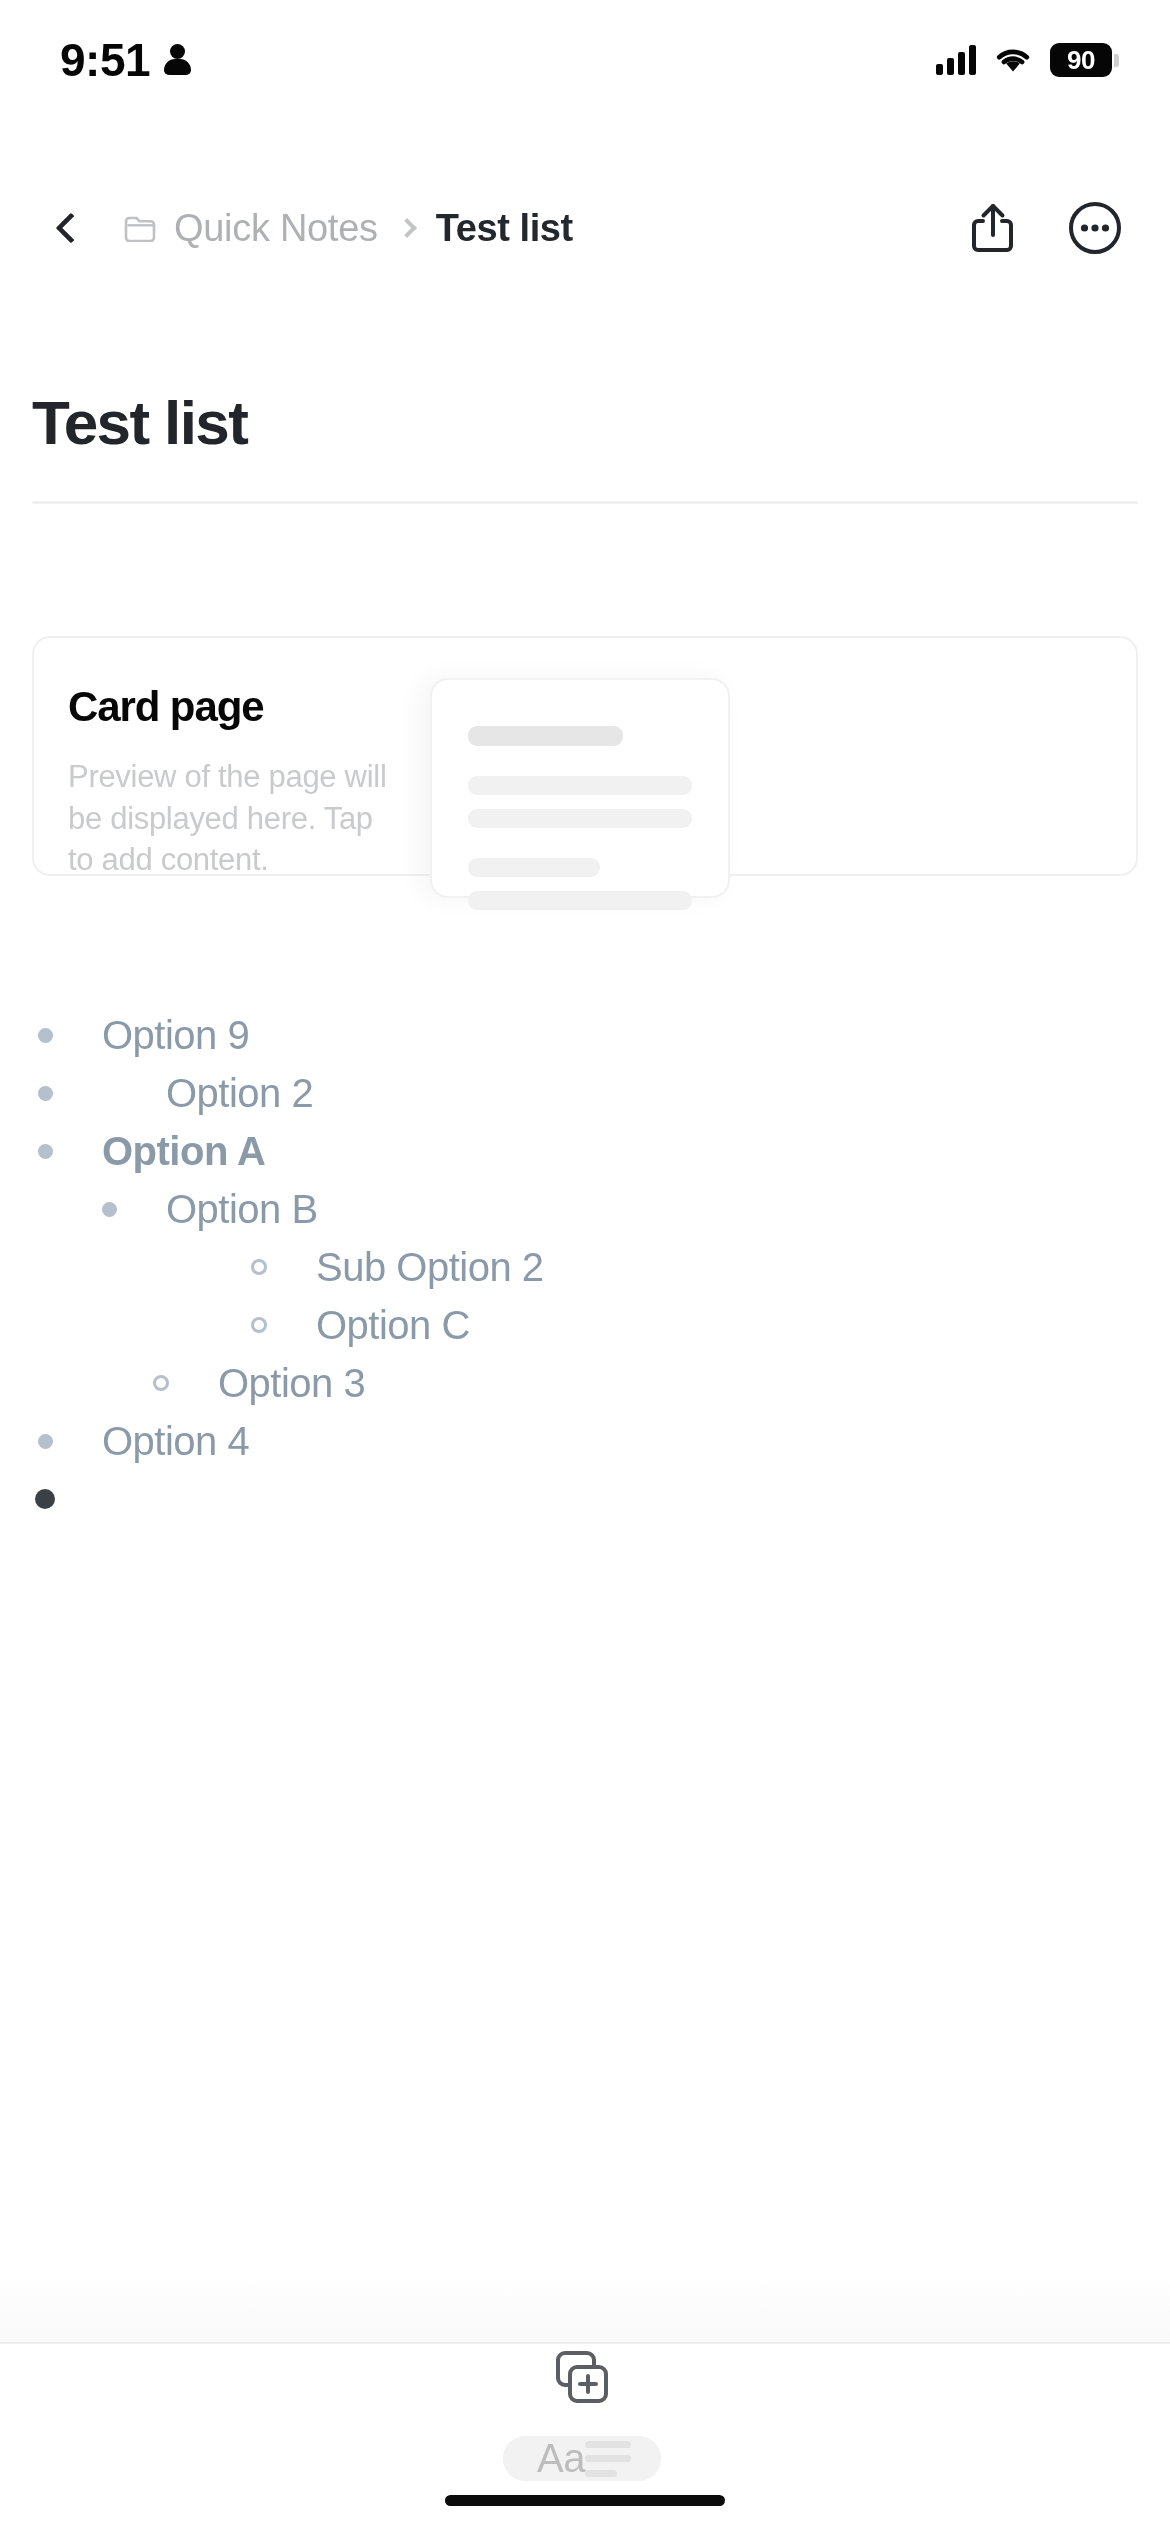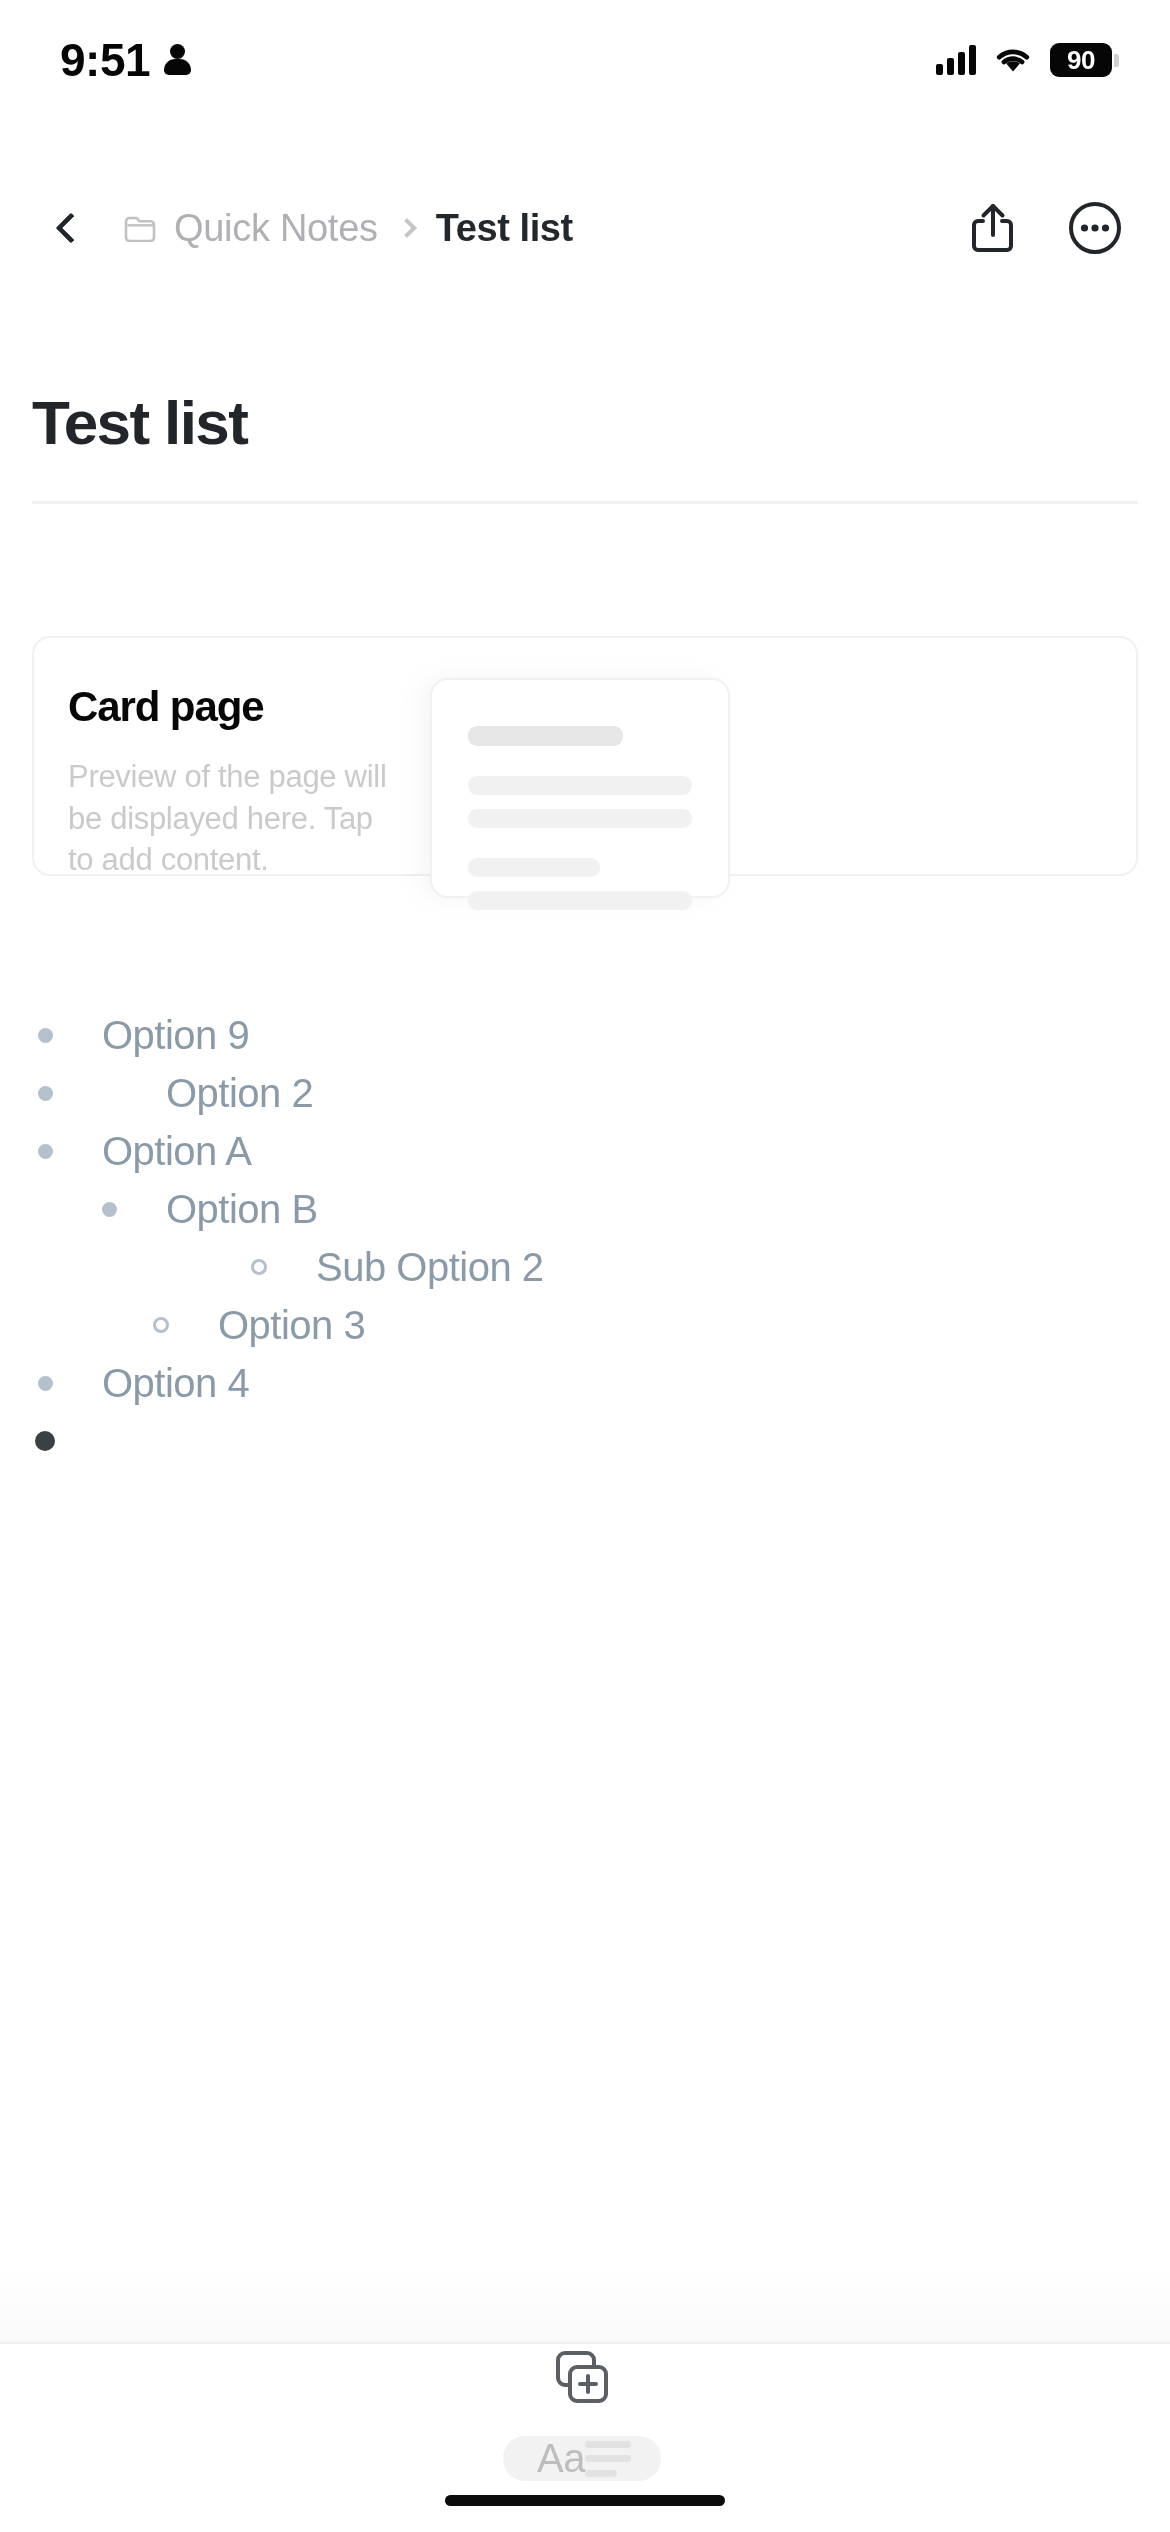--- a/index.html
+++ b/index.html
@@ -249,40 +249,47 @@
           <div class="gap-1"></div>
           <div class="li-text">Option 9</div>
         </div>
         <div class="li" style="padding-left: 32px; gap: 32px;">
           <div class="bullet">
             <div class="dot-filled"></div>
           </div>
           <div class="gap-1"></div>
           <div class="li-text">Option 2</div>
         </div>
-        <div class="li" style="padding-left: 32px;">
+        <div class="li" style="padding-left: 32px; font-weight: bold;">
           <div class="bullet">
             <div class="dot-filled"></div>
           </div>
           <div class="gap-1"></div>
           <div class="li-text">Option A</div>
         </div>
         <div class="li" style="padding-left: 96px; text-align: right;">
           <div class="bullet">
             <div class="dot-filled"></div>
           </div>
           <div class="gap-1"></div>
           <div class="li-text">Option B</div>
         </div>
         <div class="li" style="padding-left: 246px;">
           <div class="bullet">
             <div class="dot-hollow"></div>
           </div>
           <div class="gap-1"></div>
           <div class="li-text">Sub Option 2</div>
+        </div>
+        <div class="li" style="padding-left: 246px;">
+          <div class="bullet">
+            <div class="dot-hollow"></div>
+          </div>
+          <div class="gap-1"></div>
+          <div class="li-text">Option C</div>
         </div>
         <div class="li" style="padding-left: 148px;">
           <div class="bullet">
             <div class="dot-hollow"></div>
           </div>
           <div class="gap-1"></div>
           <div class="li-text">Option 3</div>
         </div>
         <div class="li" style="padding-left: 32px;">
           <div class="bullet">

